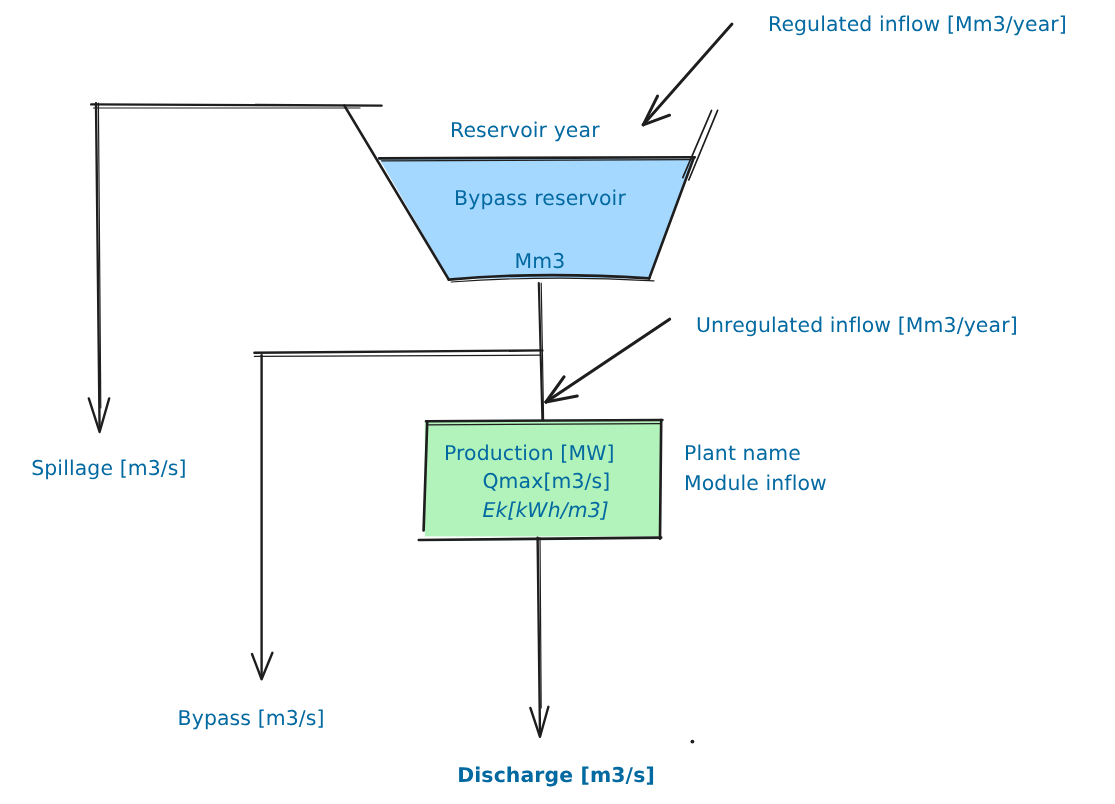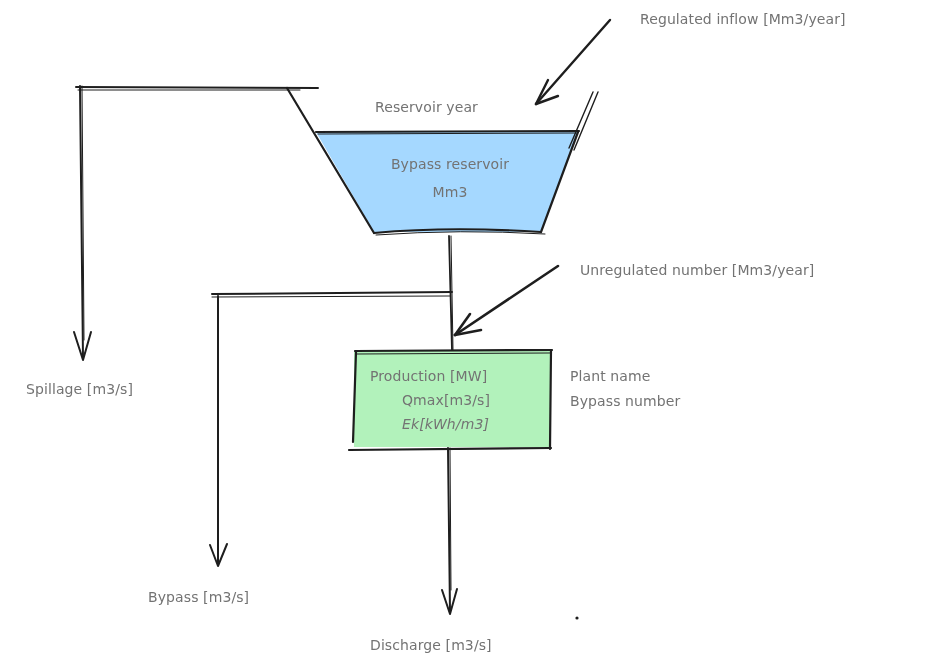--- a/index.html
+++ b/index.html
@@ -1,18 +1,18 @@
 <!DOCTYPE html>
 <html><head>
   <meta charset="utf-8">
   <style>
     html, body { margin: 0; padding: 0; background: #ffffff; }
     body { width: 929px; height: 670px; position: relative; overflow: hidden; }
     #canvas { position: absolute; left: 0; top: 0; width: 929px; height: 670px; }
-    .lbl { position: absolute; font-family: "DejaVu Sans", sans-serif; font-size: 14px; color: #737373; white-space: nowrap; letter-spacing: 0.1px; }
+    .lbl { position: absolute; font-family: "DejaVu Sans", sans-serif; font-size: 17px; color: #0369a1; white-space: nowrap; letter-spacing: 0.1px; }
     .ctr { text-align: center; }
     .stroke { stroke: #1e1e1e; fill: none; stroke-linecap: round; stroke-linejoin: round; }
   </style>
 </head>
 <body>
 
 <svg id="canvas" viewBox="0 0 929 670" xmlns="http://www.w3.org/2000/svg">
 
   <polygon id="res-fill" points="316,132 578,132 541,232 374,232" fill="#a5d8ff"></polygon>
   <g class="stroke" stroke-width="2.2">
@@ -72,25 +72,25 @@
     <path d="M450,448 L451,590" stroke-width="1"></path>
   </g>
   <path class="stroke" stroke-width="2" d="M442,590 L450,614 L457,589"></path>
 
   <circle cx="577" cy="618" r="1.6" fill="#1e1e1e"></circle>
 </svg>
 
 <div class="lbl" style="left:640px;top:11px;">Regulated inflow [Mm3/year]</div>
 <div class="lbl" style="left:375px;top:99px;">Reservoir year</div>
 <div class="lbl ctr" style="left:360px;top:156px;width:180px;">Bypass reservoir</div>
-<div class="lbl ctr" style="left:360px;top:184px;width:180px;">Mm3</div>
-<div class="lbl" style="left:580px;top:262px;">Unregulated number [Mm3/year]</div>
+<div class="lbl ctr" style="left:360px;top:208px;width:180px;">Mm3</div>
+<div class="lbl" style="left:580px;top:262px;">Unregulated inflow [Mm3/year]</div>
 
 <div class="lbl" style="left:370px;top:368px;">Production [MW]</div>
 <div class="lbl" style="left:402px;top:392px;text-align:right;">Qmax[m3/s]</div>
 <div class="lbl" style="left:402px;top:416px;font-style:italic;">Ek[kWh/m3]</div>
 
 <div class="lbl" style="left:570px;top:368px;">Plant name</div>
-<div class="lbl" style="left:570px;top:393px;">Bypass number</div>
+<div class="lbl" style="left:570px;top:393px;">Module inflow</div>
 
 <div class="lbl" style="left:10px;top:381px;margin-left:16px;">Spillage [m3/s]</div>
 <div class="lbl" style="left:148px;top:589px;">Bypass [m3/s]</div>
-<div class="lbl" style="left:370px;top:637px;">Discharge [m3/s]</div>
+<div class="lbl" style="left:381px;top:637px;font-weight:bold;">Discharge [m3/s]</div>
 
 </body></html>

